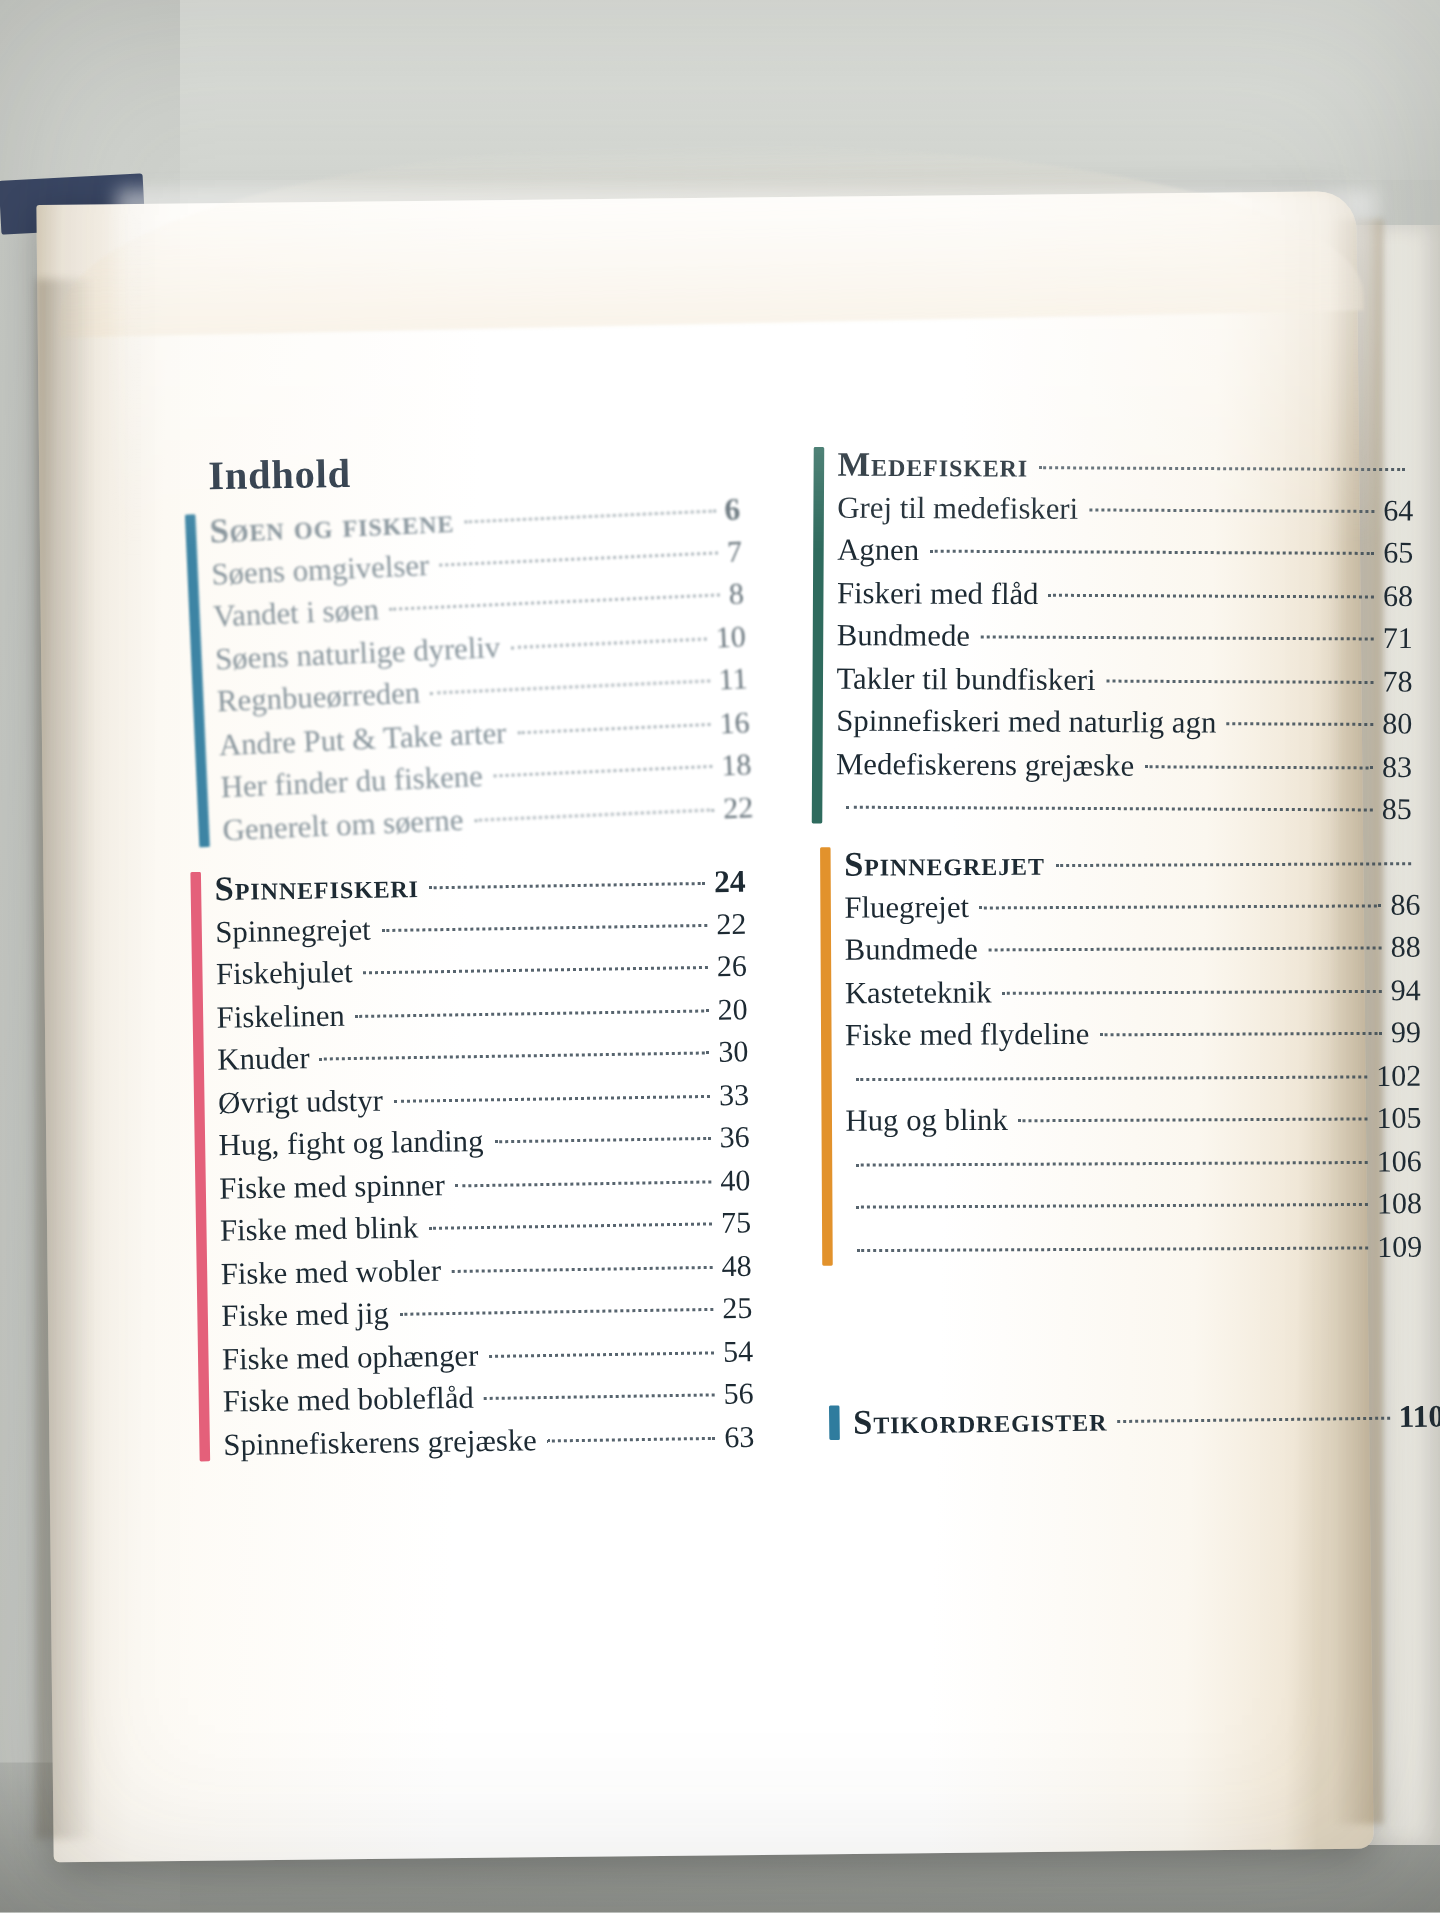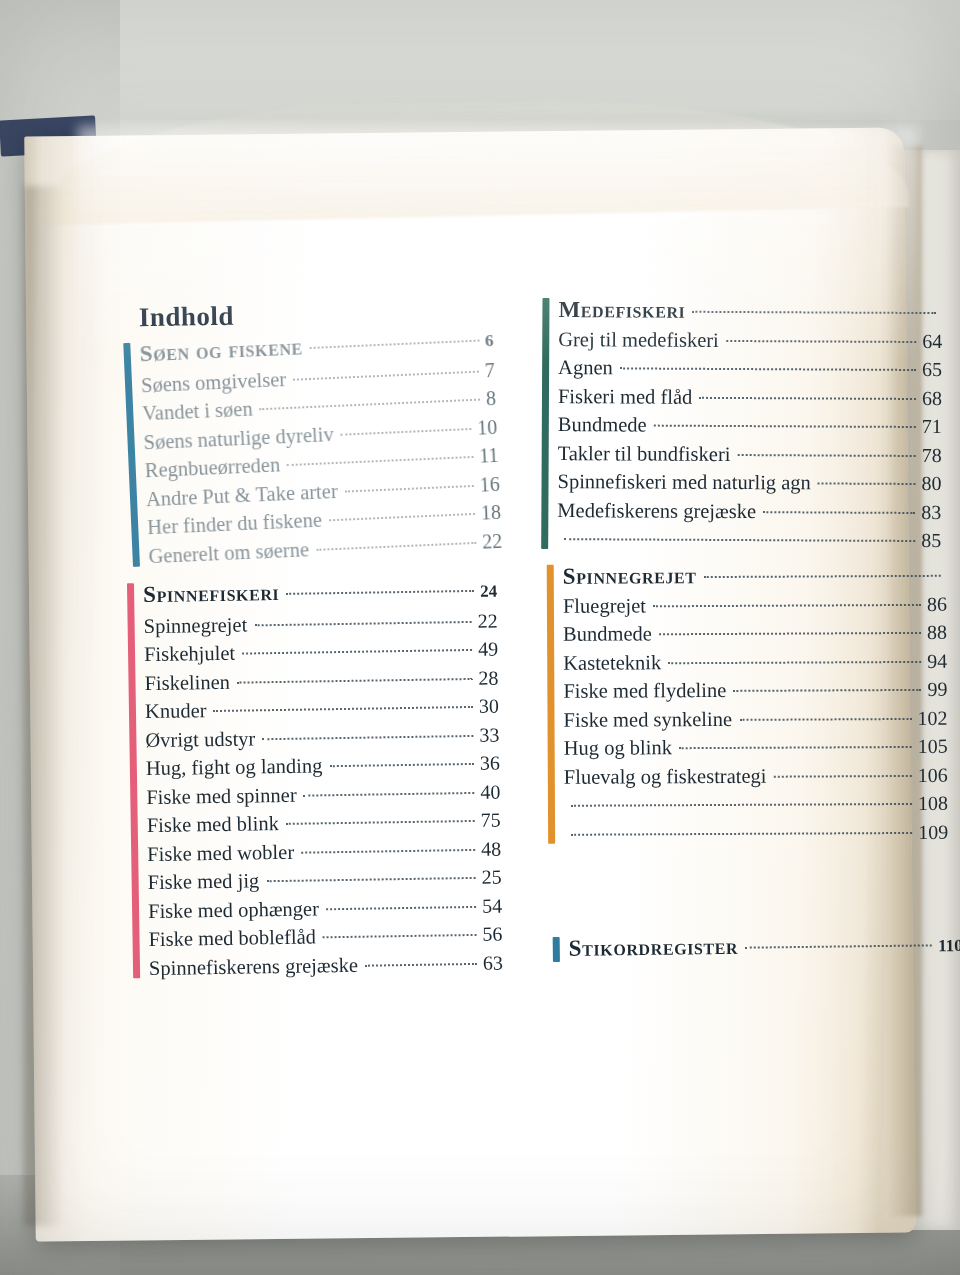--- a/index.html
+++ b/index.html
@@ -166,21 +166,21 @@
     opacity: 0.85;
   }
   .row .pg { flex: 0 0 auto; font-size: 20px; }
 
   .row.head .lbl {
     font-variant: small-caps;
     font-size: 23px;
     letter-spacing: 0.6px;
     font-weight: 600;
   }
-  .row.head .pg { font-weight: 700; font-size: 17px; }
+  .row.head .pg { font-weight: 700; font-size: 21px; }
 
   
   .faded { color: #8d9aa2; }
   .faded .dots { border-bottom-color: #9aa6ac; }
   .group-fade {
     filter: blur(0.55px);
     opacity: 0.93;
     transform: rotate(-1.6deg);
     transform-origin: left top;
   }
@@ -298,26 +298,26 @@
                 <span class="pg">24</span>
               </div>
               <div class="row">
                 <span class="lbl">Spinnegrejet</span>
                 <span class="dots"></span>
                 <span class="pg">22</span>
               </div>
               <div class="row">
                 <span class="lbl">Fiskehjulet</span>
                 <span class="dots"></span>
-                <span class="pg">49</span>
+                <span class="pg">26</span>
               </div>
               <div class="row">
                 <span class="lbl">Fiskelinen</span>
                 <span class="dots"></span>
-                <span class="pg">28</span>
+                <span class="pg">20</span>
               </div>
               <div class="row">
                 <span class="lbl">Knuder</span>
                 <span class="dots"></span>
                 <span class="pg">30</span>
               </div>
               <div class="row">
                 <span class="lbl">Øvrigt udstyr</span>
                 <span class="dots"></span>
                 <span class="pg">33</span>
@@ -437,31 +437,29 @@
                 <span class="lbl">Kasteteknik</span>
                 <span class="dots"></span>
                 <span class="pg">94</span>
               </div>
               <div class="row">
                 <span class="lbl">Fiske med flydeline</span>
                 <span class="dots"></span>
                 <span class="pg">99</span>
               </div>
               <div class="row">
-                <span class="lbl">Fiske med synkeline</span>
                 <span class="dots"></span>
                 <span class="pg">102</span>
               </div>
               <div class="row">
                 <span class="lbl">Hug og blink</span>
                 <span class="dots"></span>
                 <span class="pg">105</span>
               </div>
               <div class="row">
-                <span class="lbl">Fluevalg og fiskestrategi</span>
                 <span class="dots"></span>
                 <span class="pg">106</span>
               </div>
               <div class="row">
                 <span class="dots"></span>
                 <span class="pg">108</span>
               </div>
               <div class="row">
                 <span class="lbl"></span>
                 <span class="dots"></span>

